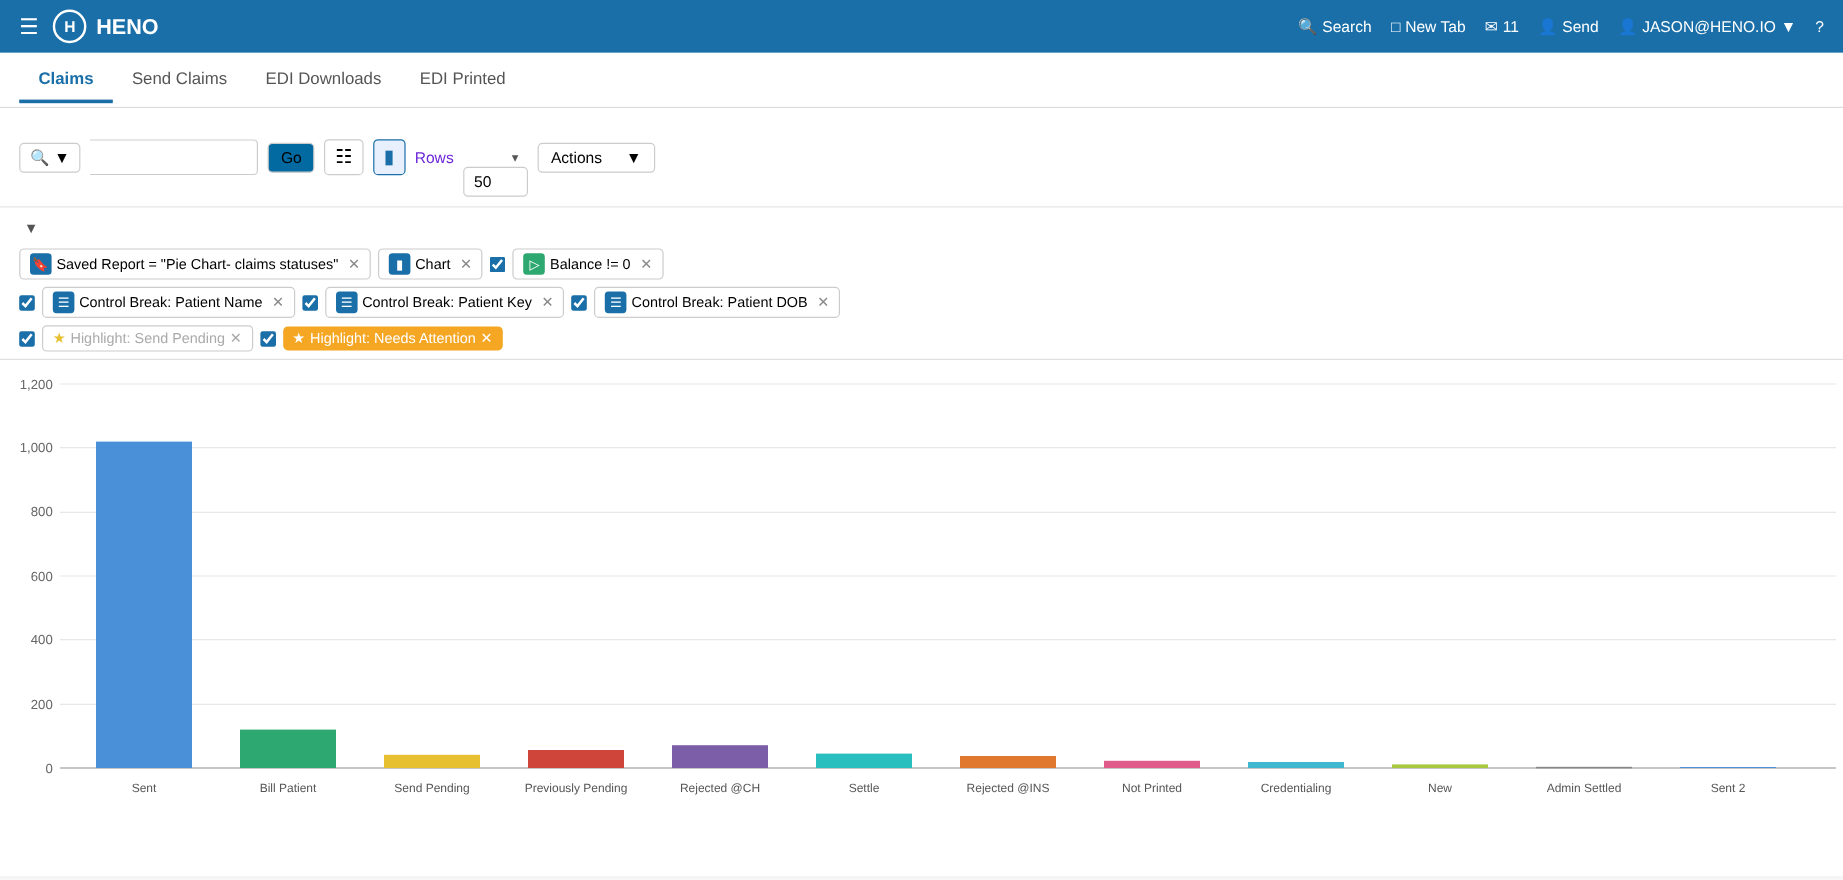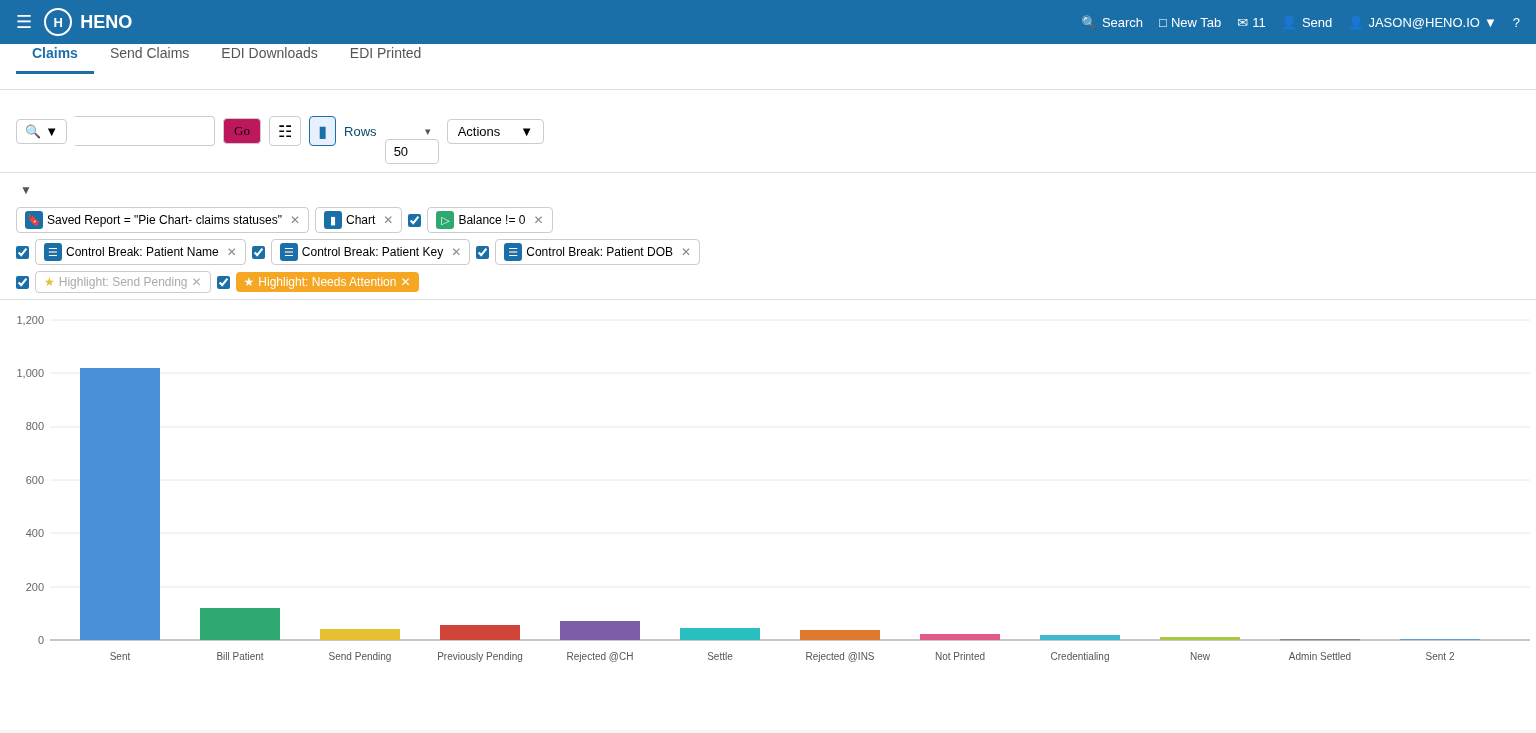--- a/index.html
+++ b/index.html
@@ -20,21 +20,21 @@
     .hamburger { color: white; font-size: 18px; cursor: pointer; }
     .top-nav-right { display: flex; align-items: center; gap: 16px; color: white; font-size: 13px; }
     .top-nav-right span { display: flex; align-items: center; gap: 4px; cursor: pointer; }
 
     
     .tabs-bar {
       background: white;
       border-bottom: 1px solid #ddd;
       display: flex;
       align-items: flex-end;
-      padding: 16px 16px;
+      padding: 4px 16px;
       height: 46px;
     }
     .tab {
       padding: 0 16px 10px;
       font-size: 14px;
       color: #555;
       cursor: pointer;
       border-bottom: 3px solid transparent;
       margin-bottom: -1px;
     }
@@ -70,24 +70,23 @@
       border-radius: 0 4px 4px 0;
       padding: 4px 8px;
       font-size: 13px;
       height: 30px;
       width: 140px;
     }
     .go-btn {
       border: 1px solid #ccc;
       border-radius: 4px;
       padding: 4px 10px;
-      background: #be185d;
-      cursor: pointer;
-      font-size: 13px;
-      font-family: Liberation Serif, serif;
+      background: #0369a1;
+      cursor: pointer;
+      font-size: 13px;
     }
     .report-select {
       border: 1px solid #ccc;
       border-radius: 4px;
       padding: 4px 28px 4px 10px;
       font-size: 13px;
       background: white;
       appearance: none;
       cursor: pointer;
       min-width: 220px;
@@ -111,21 +110,21 @@
       border-radius: 4px;
       padding: 4px 8px;
       background: white;
       cursor: pointer;
       font-size: 16px;
       height: 30px;
       display: flex;
       align-items: center;
     }
     .view-btn.active { background: #e8f0fe; border-color: #1a6fa8; color: #1a6fa8; }
-    .rows-label { font-size: 13px; color: #0c4a6e; text-align: right; }
+    .rows-label { font-size: 13px; color: #6d28d9; text-align: right; }
     .rows-select {
       border: 1px solid #ccc;
       border-radius: 4px;
       padding: 4px 22px 4px 8px;
       font-size: 13px;
       background: white;
       appearance: none;
       cursor: pointer;
       margin-top: 41px;
     }

